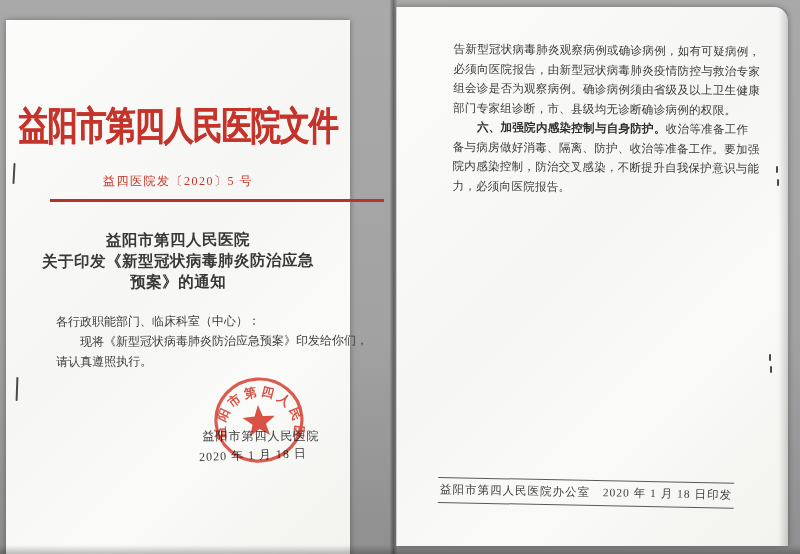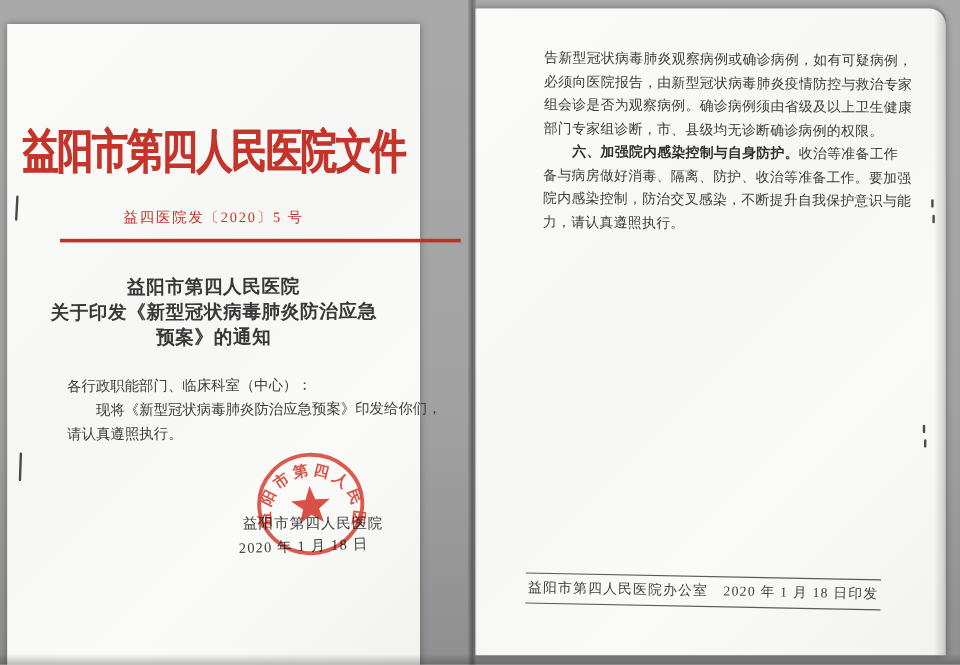--- a/index.html
+++ b/index.html
@@ -129,21 +129,21 @@
 
 <div class="page page-right">
   <div class="body-paragraph">
       <div class="rline"><span>告新型冠状病毒肺炎观察病例或确诊病例，如有可疑病例，</span></div>
       <div class="rline"><span>必须向医院报告，由新型冠状病毒肺炎疫情防控与救治专家</span></div>
       <div class="rline"><span>组会诊是否为观察病例。确诊病例须由省级及以上卫生健康</span></div>
       <div class="rline"><span>部门专家组诊断，市、县级均无诊断确诊病例的权限。</span></div>
       <div class="rline indent"><span class="bold">六、加强院内感染控制与自身防护。</span><span>收治等准备工作</span></div>
       <div class="rline"><span>备与病房做好消毒、隔离、防护、收治等准备工作。要加强</span></div>
       <div class="rline"><span>院内感染控制，防治交叉感染，不断提升自我保护意识与能</span></div>
-      <div class="rline"><span>力，请认真遵照执行。</span></div>
+      <div class="rline"><span>力，必须向医院报告。</span></div>
     </div>
   <div class="print-footer">
     <span>益阳市第四人民医院办公室</span>
     <span>2020 年 1 月 18 日印发</span>
   </div>
   <div class="edge-shade-right"></div>
 </div>
 
 <div class="spine"></div>
 <div class="staple staple-l1"></div>

